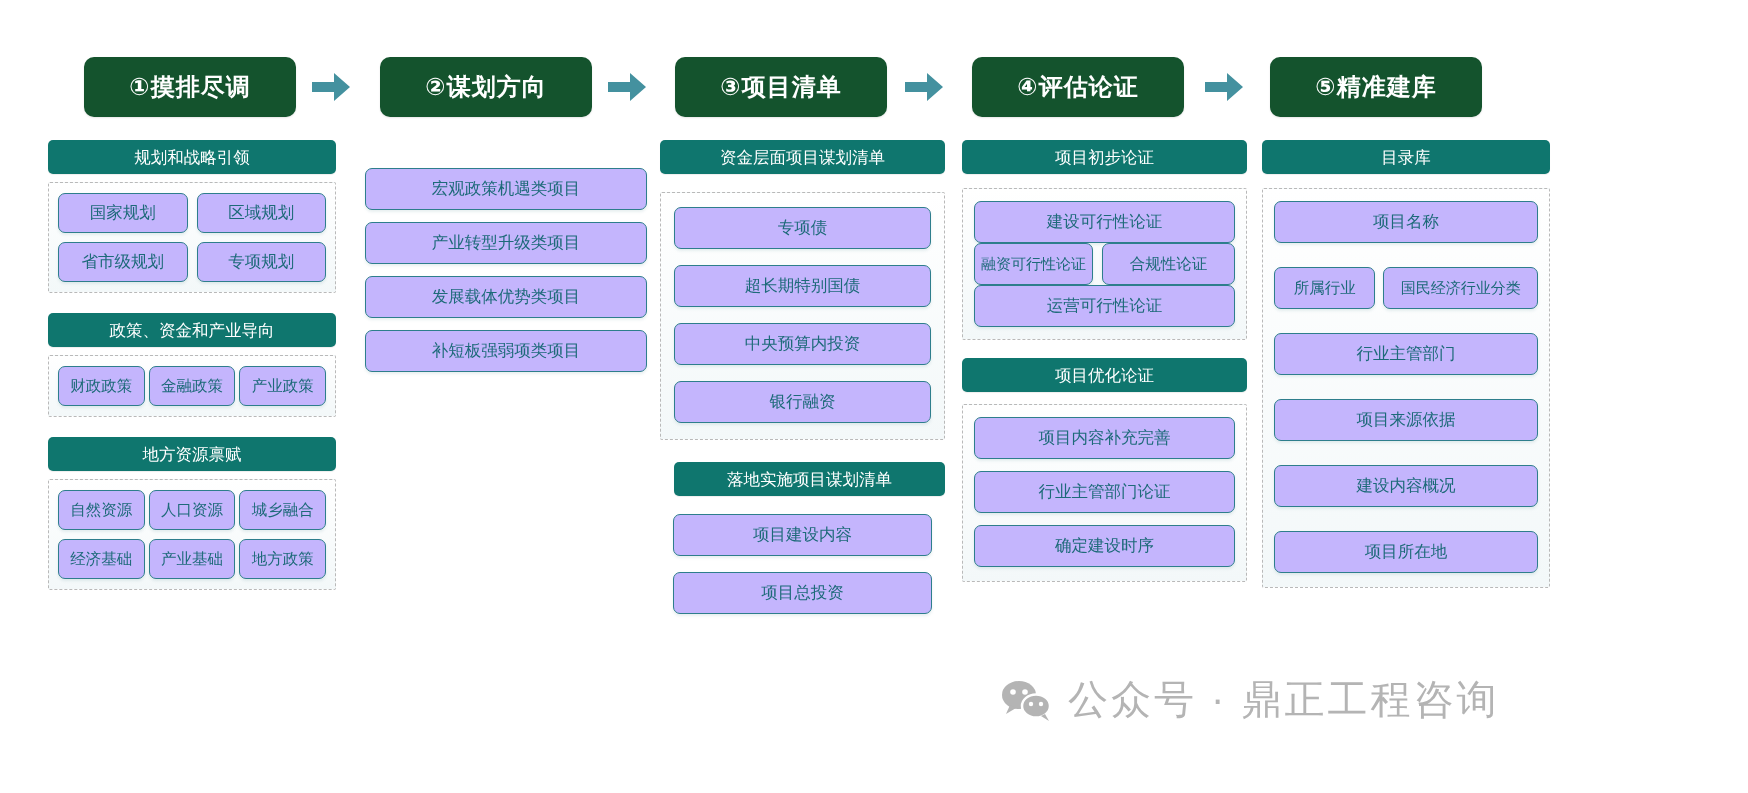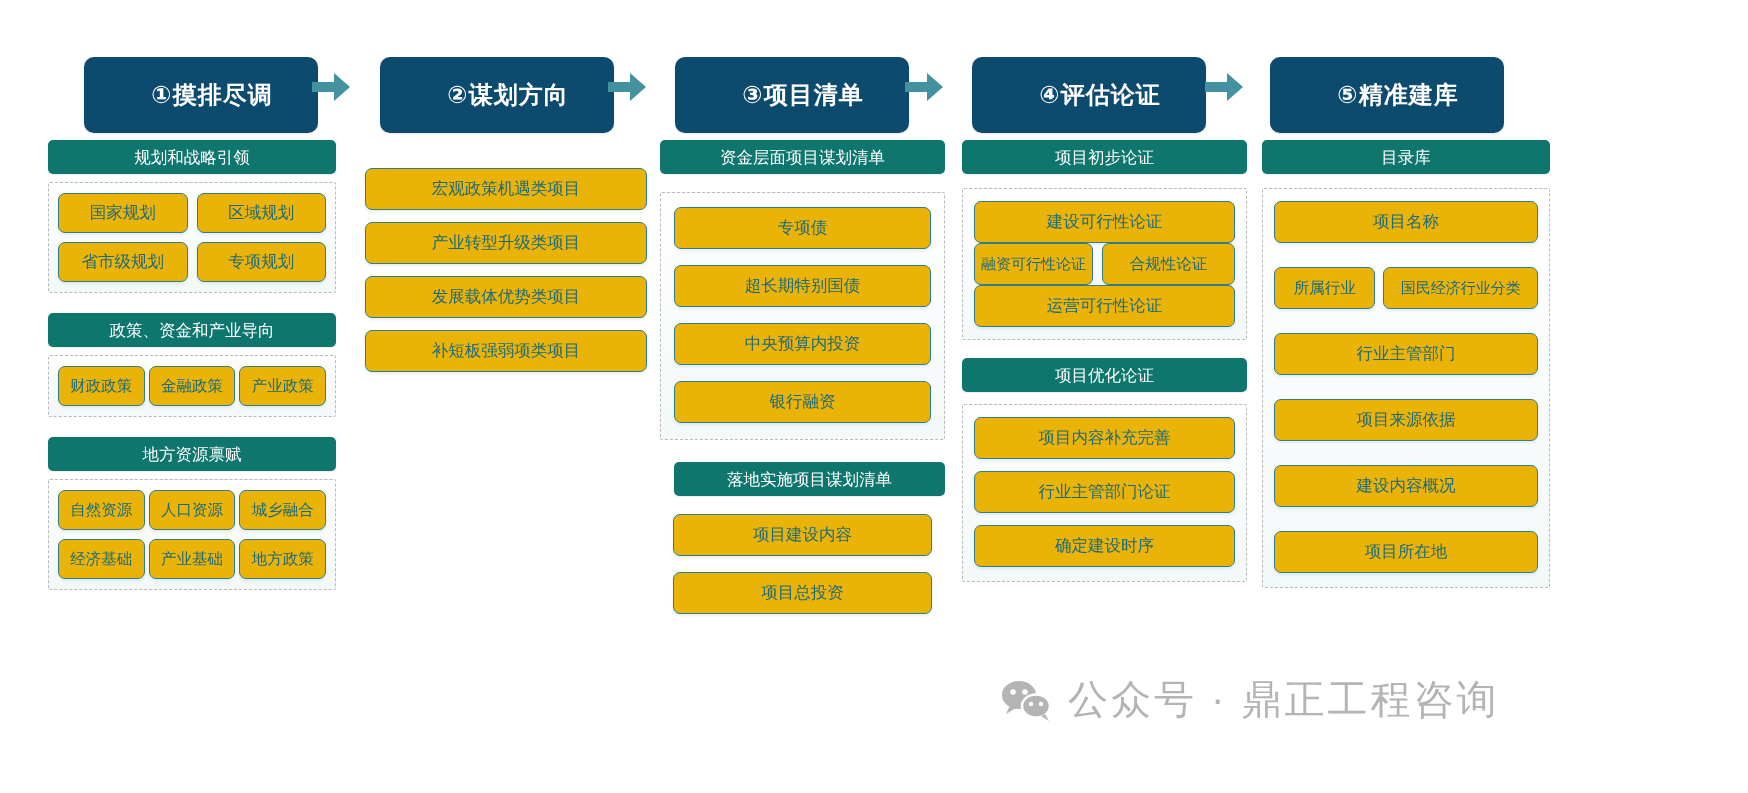--- a/index.html
+++ b/index.html
@@ -8,27 +8,26 @@
     background:#ffffff;
     font-family:"Liberation Sans","DejaVu Sans",sans-serif;
     overflow:hidden;
     position:relative;
   }
   .canvas{position:relative;width:1748px;height:793px;}
 
   
   .stage-row{position:absolute;top:57px;left:0;width:1748px;height:60px;}
   .stage-pill{
-    position:absolute;top:0;height:76px;
-    background:#0c4a6e;
+    position:absolute;top:0;height:60px;
+    background:#14532d;
     border-radius:10px;
     display:flex;align-items:center;justify-content:center;
     color:#ffffff;font-size:24px;font-weight:bold;letter-spacing:1px;
     box-shadow:0 1px 2px rgba(0,0,0,.10);
-    padding-left:22px;
   }
   .arrow{
     position:absolute;top:16px;width:38px;height:28px;
   }
 
   
   .col{position:absolute;top:140px;}
   .col-1{left:48px;width:288px;}
   .col-2{left:365px;width:282px;}
   .col-3{left:660px;width:285px;}
@@ -53,21 +52,21 @@
     border-radius:2px;
     padding:10px 9px 10px 9px;
     box-sizing:border-box;
     background:linear-gradient(180deg,#ffffff 0%,#f3f8f9 100%);
   }
 
   
   .chip{
     border:1.4px solid #2e7e8c;
     border-radius:7px;
-    background:#eab308;
+    background:#c4b5fd;
     color:#1d6a79;
     font-size:16.5px;
     text-align:center;
     display:flex;align-items:center;justify-content:center;
     box-sizing:border-box;
     box-shadow:0 2px 3px rgba(80,130,140,.13);
     font-family:Liberation Mono, monospace;
   }
   .chip.h40{height:40px;}
   .chip.h42{height:42px;}

